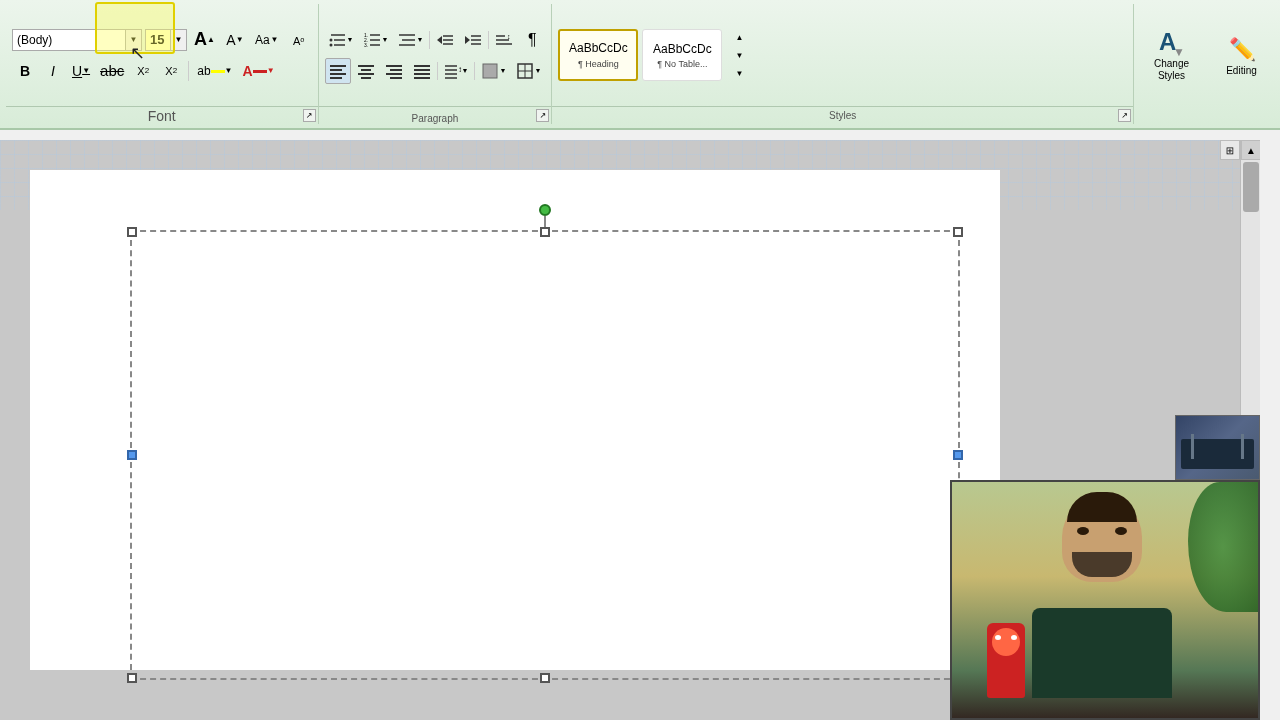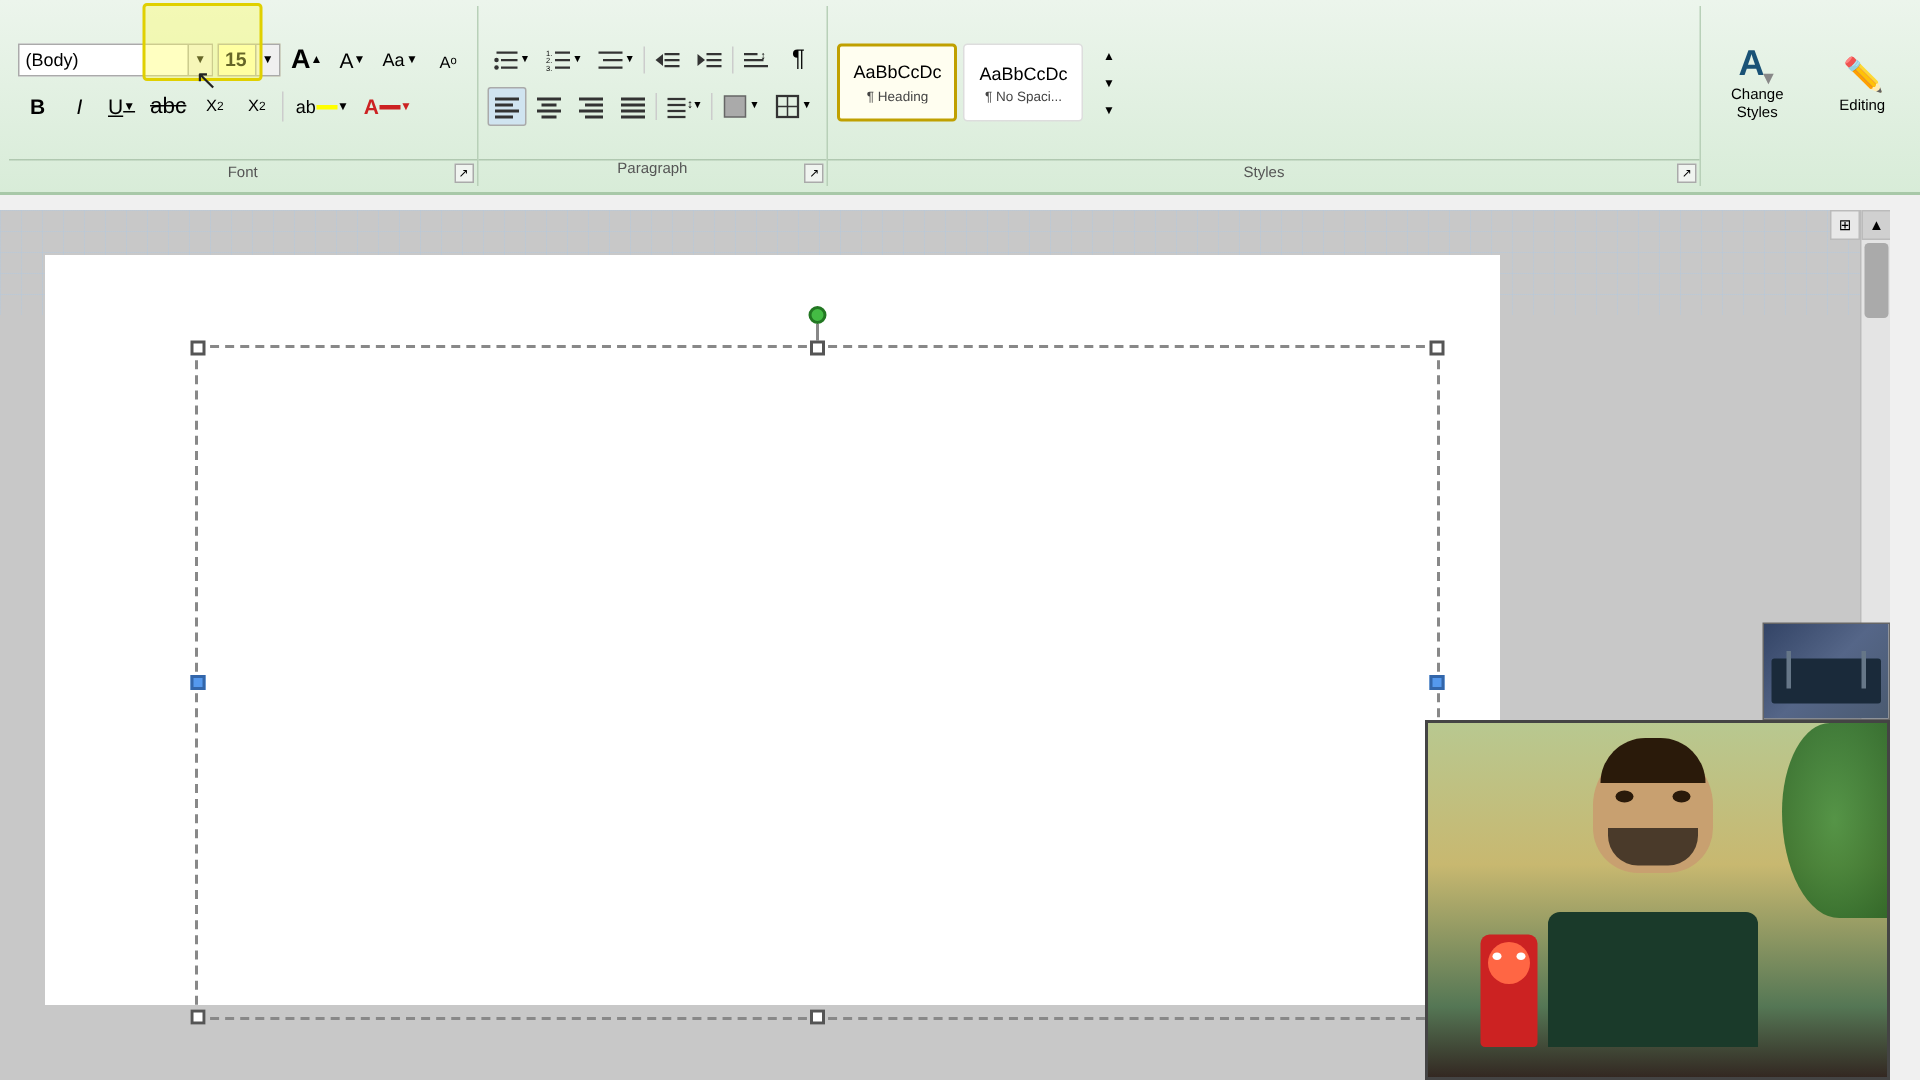--- a/index.html
+++ b/index.html
@@ -225,21 +225,21 @@
             </div>
 
             <div class="ribbon-btn" style="font-size:14px; font-weight:bold; color:#cc2222;">
               A<span style="display:block; width:14px; height:3px; background:#cc2222; margin-top:1px;"></span>
               <span style="font-size:8px;">▼</span>
             </div>
           </div>
         </div>
 
         <div style="position:absolute; bottom:0; left:0; right:0; height:18px; border-top:1px solid #b0c8b0; display:flex; align-items:center; justify-content:center;">
-          <span style="font-size:10px; color:#555;">Font</span>
+          <span style="font-size:14px; color:#555;">Font</span>
           <div style="position:absolute; right:2px; bottom:2px; width:13px; height:13px; border:1px solid #aaa; display:flex; align-items:center; justify-content:center; font-size:8px; background:#f0f4f0; cursor:pointer;">↗</div>
         </div>
       </div>
 
       <div class="group-container" style="min-width:220px;">
         <div class="group-rows">
 
           <div class="ribbon-row" style="gap:2px; margin-bottom:2px;">
             <div class="ribbon-btn">
               <svg width="18" height="18" viewBox="0 0 18 18">
@@ -353,41 +353,41 @@
             <div class="ribbon-btn">
               <svg width="18" height="18" viewBox="0 0 18 18">
                   <rect x="2" y="2" width="14" height="14" fill="none" stroke="#333" stroke-width="1.5"></rect>
                   <line x1="2" y1="9" x2="16" y2="9" stroke="#333" stroke-width="1"></line>
                   <line x1="9" y1="2" x2="9" y2="16" stroke="#333" stroke-width="1"></line>
                 </svg>
               <span style="font-size:7px;">▼</span>
             </div>
           </div>
         </div>
-        <div style="position:absolute; bottom:0; left:0; right:0; height:18px; border-top:1px solid #b0c8b0; display:flex; align-items:flex-start; justify-content:center;">
+        <div style="position:absolute; bottom:0; left:0; right:0; height:18px; border-top:1px solid #b0c8b0; display:flex; align-items:flex-end; justify-content:center;">
           <span style="font-size:10px; color:#555;">Paragraph</span>
           <div style="position:absolute; right:2px; bottom:2px; width:13px; height:13px; border:1px solid #aaa; display:flex; align-items:center; justify-content:center; font-size:8px; background:#f0f4f0; cursor:pointer;">↗</div>
         </div>
       </div>
 
       <div class="group-container" style="flex:1; min-width:350px;">
         <div class="group-rows">
           <div class="ribbon-row" style="gap:4px; align-items:stretch;">
 
             <div class="style-item style-normal active">
               <div class="style-item-preview">
                 <span style="font-size:12px;">AaBbCcDc</span>
               </div>
               <div class="style-item-label">¶ Heading</div>
             </div>
             <div class="style-item">
               <div class="style-item-preview">
                 <span style="font-size:12px;">AaBbCcDc</span>
               </div>
-              <div class="style-item-label">¶ No Spaci...</div>
+              <div class="style-item-label">¶ No Table...</div>
             </div>
 
             <div style="display:flex; flex-direction:column; justify-content:space-between; height:52px;">
               <div class="ribbon-btn" style="height:16px; font-size:8px;">▲</div>
               <div class="ribbon-btn" style="height:16px; font-size:8px;">▼</div>
               <div class="ribbon-btn" style="height:16px; font-size:8px;">▼</div>
             </div>
           </div>
         </div>
         <div style="position:absolute; bottom:0; left:0; right:0; height:18px; border-top:1px solid #b0c8b0; display:flex; align-items:center; justify-content:center;">

